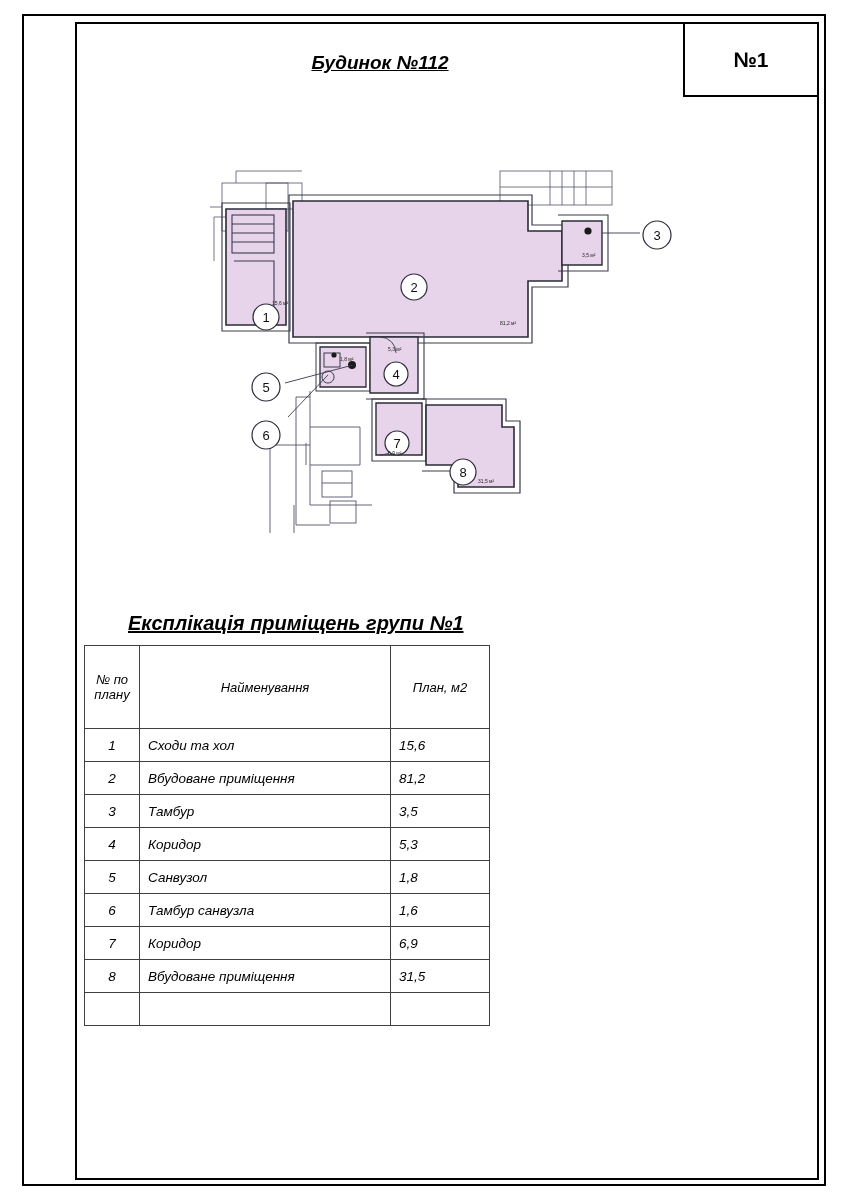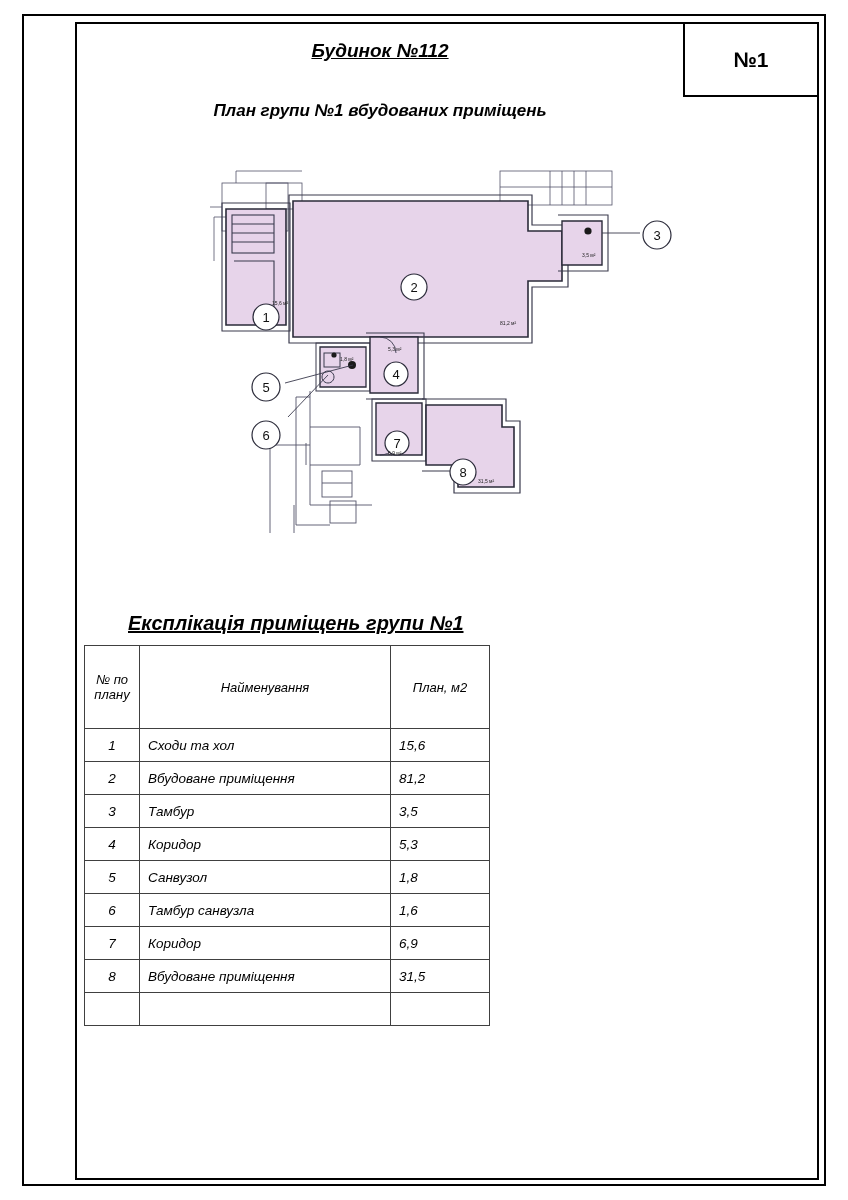--- a/index.html
+++ b/index.html
@@ -46,21 +46,21 @@
     align-items: center;
     justify-content: center;
     font-size: 21px;
     font-weight: bold;
     background: #fff;
   }
 
   
   .doc-title {
     position: absolute;
-    left: 95px; top: 40px;
+    left: 95px; top: 52px;
     width: 570px;
     text-align: center;
     font-size: 19px;
     font-weight: bold;
     font-style: italic;
     text-decoration: underline;
   }
   .doc-subtitle {
     position: absolute;
     left: 95px; top: 100px;
@@ -123,21 +123,20 @@
   <div class="border-outer"></div>
   <div class="border-inner"></div>
 
   <div class="corner-box">
     <span>№1</span>
   </div>
 
   <div class="doc-title">Будинок №112</div>
 
   <div class="doc-subtitle">
-    <div>План групи №1 вбудованих приміщень</div>
   </div>
 
   <div class="plan-wrap">
     <svg width="490" height="400" viewBox="0 0 490 400" xmlns="http://www.w3.org/2000/svg">
       <g fill="none" stroke="#2b2b3a" stroke-width="1">
 
         <g stroke="#54546a" stroke-width="0.8">
           <rect x="12" y="18" width="66" height="48"></rect>
           <path d="M12 42 L -6 42"></path>
           <path d="M26 18 L 26 6 L 92 6"></path>

